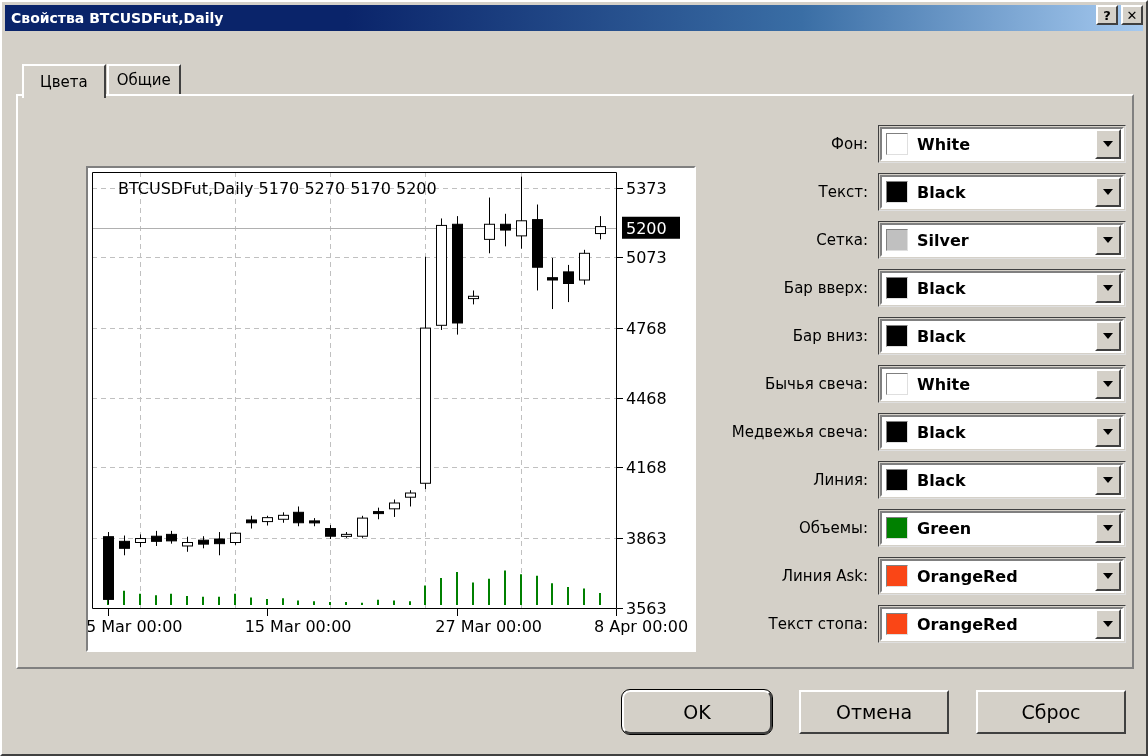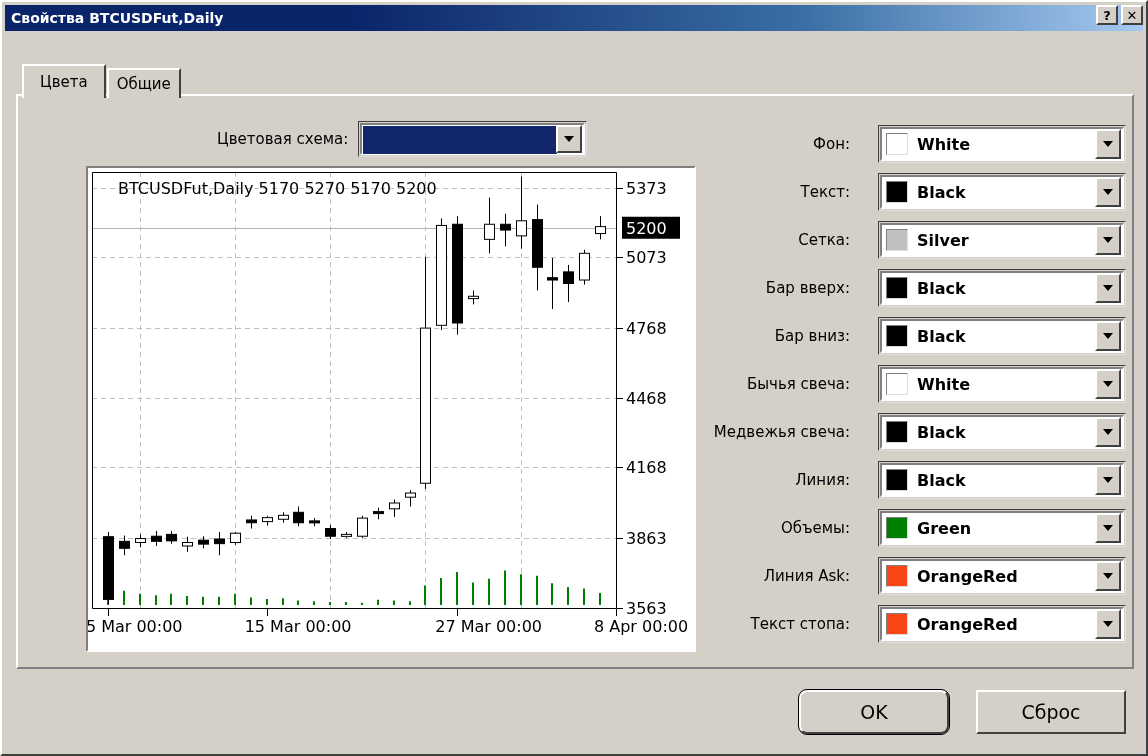--- a/index.html
+++ b/index.html
@@ -21,21 +21,21 @@
   .title-text{color:#fff;font-weight:bold;font-size:14px;padding-left:6px;letter-spacing:0px;
               white-space:nowrap;}
   .title-btns{position:absolute;right:3px;top:3px;display:flex;gap:3px;}
   .tbtn{width:22px;height:20px;background:#d4d0c8;
         border-left:2px solid #ffffff;border-top:2px solid #ffffff;
         border-right:2px solid #404040;border-bottom:2px solid #404040;
         display:flex;align-items:center;justify-content:center;
         font-size:13px;font-weight:bold;font-family:"DejaVu Sans",sans-serif;
         line-height:1;box-sizing:border-box;cursor:default;}
   
-  .tabstrip{position:absolute;left:22px;top:62px;display:flex;align-items:flex-end;z-index:5;}
+  .tabstrip{position:absolute;left:22px;top:62px;display:flex;align-items:flex-start;z-index:5;}
   .tab{height:30px;padding:0 8px;display:flex;align-items:center;background:#d4d0c8;
        border-left:2px solid #ffffff;border-top:2px solid #ffffff;border-right:2px solid #404040;
        box-sizing:border-box;font-size:15px;position:relative;cursor:default;}
   .tab.active{height:34px;margin-left:-2px;padding:0 16px;z-index:6;}
   .tab.inactive{margin-left:1px;margin-bottom:0px;}
   .panel{position:absolute;left:14px;top:92px;width:1118px;height:575px;
          border-left:2px solid #ffffff;border-top:2px solid #ffffff;
          border-right:2px solid #808080;border-bottom:2px solid #808080;
          box-sizing:border-box;background:#d4d0c8;}
   
@@ -53,21 +53,21 @@
                border-right:2px solid #404040;border-bottom:2px solid #404040;
                display:flex;align-items:center;justify-content:center;
                position:absolute;right:1px;top:0px;cursor:default;}
   .arrow-glyph{width:0;height:0;border-left:5px solid transparent;border-right:5px solid transparent;
                border-top:6px solid #000;}
   #scheme-combo{width:225px;height:32px;}
   #scheme-combo .fill{position:absolute;left:1px;top:1px;width:194px;height:28px;background:#12276b;}
   
   .colorlist{position:absolute;right:20px;top:118px;width:430px;}
   .crow{display:flex;align-items:center;justify-content:flex-end;height:48px;}
-  .clabel{font-size:15px;margin-right:28px;white-space:nowrap;}
+  .clabel{font-size:15px;margin-right:10px;white-space:nowrap;}
   .ccombo{width:244px;height:34px;position:relative;font-weight:bold;}
   .swatch{width:22px;height:22px;margin-left:4px;box-sizing:border-box;
           border-left:1px solid #808080;border-top:1px solid #808080;
           border-right:1px solid #dfdfdf;border-bottom:1px solid #dfdfdf;}
   .cvalue{font-size:16px;margin-left:9px;white-space:nowrap;}
   
   .chartbox{position:absolute;left:48px;top:164px;width:610px;height:486px;
             background:#ffffff;box-sizing:border-box;
             border-left:2px solid #808080;border-top:2px solid #808080;
             border-right:2px solid #ffffff;border-bottom:2px solid #ffffff;margin-left:36px;}
@@ -98,31 +98,20 @@
     <div class="tab active">
       <span>Цвета</span>
     </div>
     <div class="tab inactive">
       <span>Общие</span>
     </div>
   </div>
 
   <div class="panel"></div>
 
-  <div class="scheme-row">
-    <span class="scheme-label">Цветовая схема:</span>
-    <div class="combo-outer">
-      <div class="combo" id="scheme-combo">
-        <div class="fill" style="background: rgb(18, 39, 107);"></div>
-        <div class="combo-arrow">
-          <span class="arrow-glyph"></span>
-        </div>
-      </div>
-    </div>
-  </div>
 
   <div class="chartbox">
     <svg class="chart-svg" id="chart-svg" width="606" height="482" viewBox="0 0 606 482">
         <rect x="0" y="0" width="606" height="482" fill="#ffffff"></rect>
         <line x1="4" y1="20.5" x2="528" y2="20.5" stroke="#c0c0c0" stroke-width="1" stroke-dasharray="5,4"></line>
         <line x1="4" y1="60.5" x2="528" y2="60.5" stroke="#c0c0c0" stroke-width="1" stroke-dasharray="5,4"></line>
         <line x1="4" y1="89.5" x2="528" y2="89.5" stroke="#c0c0c0" stroke-width="1" stroke-dasharray="5,4"></line>
         <line x1="4" y1="160.5" x2="528" y2="160.5" stroke="#c0c0c0" stroke-width="1" stroke-dasharray="5,4"></line>
         <line x1="4" y1="230.5" x2="528" y2="230.5" stroke="#c0c0c0" stroke-width="1" stroke-dasharray="5,4"></line>
         <line x1="4" y1="299.5" x2="528" y2="299.5" stroke="#c0c0c0" stroke-width="1" stroke-dasharray="5,4"></line>
@@ -391,16 +380,17 @@
             <div class="combo-arrow">
               <span class="arrow-glyph"></span>
             </div>
           </div>
         </div>
       </div>
     </div>
 
   <div class="btnrow">
     <div class="btn default">OK</div>
+    <div class="btn">Отмена</div>
     <div class="btn">Сброс</div>
   </div>
 
 </div>
 
 </body></html>

